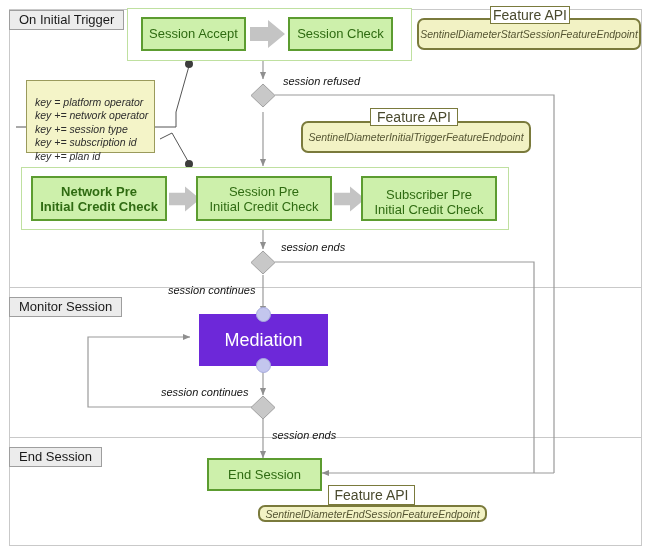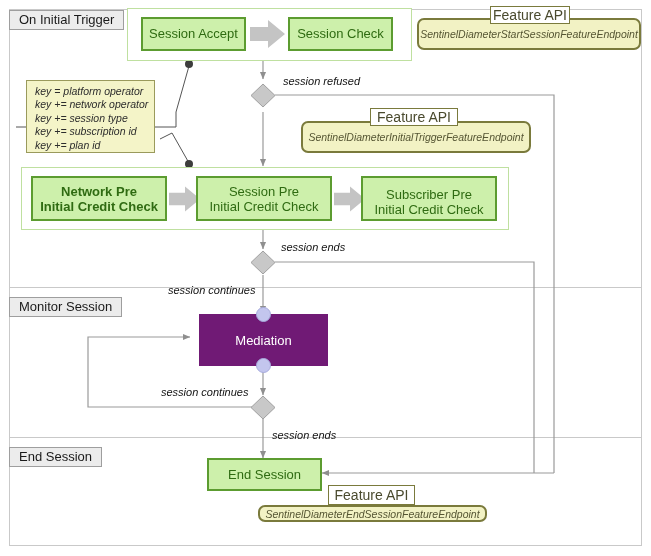--- a/index.html
+++ b/index.html
@@ -63,23 +63,23 @@
     padding:2px;
   }
   .green-box.two-line{line-height:15px;}
 
   
   .chev{position:absolute;}
 
   
   .mediation{
     position:absolute;
-    background:#701a75;
+    background:#6d28d9;
     color:#ffffff;
-    font-size:13px;
+    font-size:18px;
     display:flex;
     align-items:center;
     justify-content:center;
     box-sizing:border-box;
   }
   .port{
     position:absolute;
     width:15px;height:15px;
     border-radius:50%;
     background:#c3c6ee;
@@ -115,21 +115,21 @@
     justify-content:center;
     white-space:nowrap;
   }
 
   
   .note{
     position:absolute;
     background:#f4f4c8;
     border:1px solid #9a9a5c;
     box-sizing:border-box;
-    padding:4px 8px;
+    padding:15px 8px;
     color:#2d2d2d;
     font-style:italic;
     font-size:10.5px;
     line-height:13.4px;
     white-space:nowrap;
   }
 
   
   .elabel{
     position:absolute;

